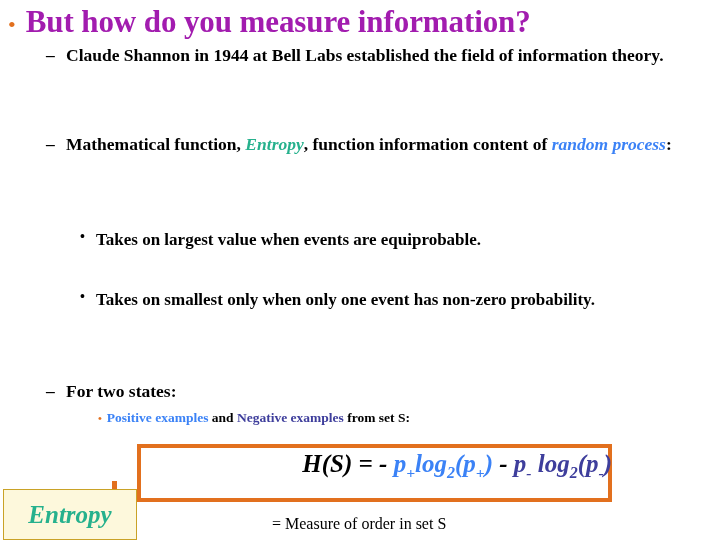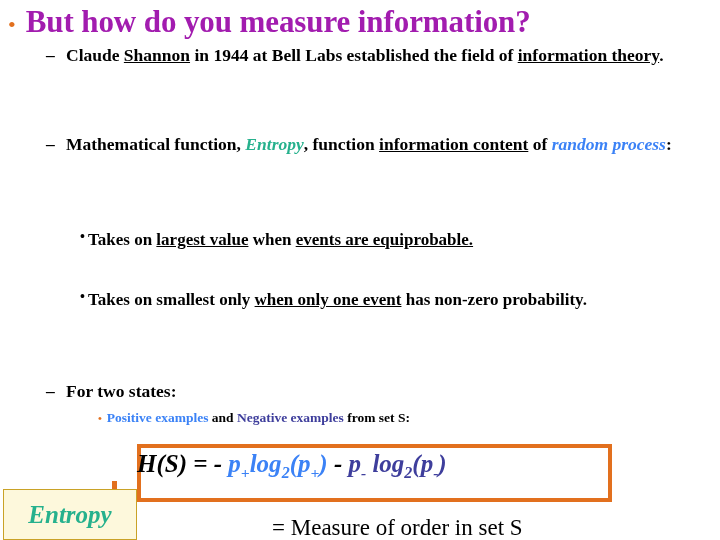--- a/index.html
+++ b/index.html
@@ -70,40 +70,40 @@
   }
   .sub-item .dot {
     position: absolute;
     left: 0;
     top: -1px;
     width: 14px;
     font-size: 14px;
   }
   .sub-item .sub-body {
     display: block;
-    margin-left: 8px;
+    margin-left: 16px;
   }
 
   
   #examples-item {
     position: absolute;
     left: 98px;
     top: 410px;
     font-size: 13.5px;
     font-weight: bold;
     white-space: nowrap;
   }
   #examples-item .dot4 {
     color: #E2701E;
     font-size: 11px;
     margin-right: 5px;
   }
 
   
-  .u { text-decoration: underline; text-underline-offset: 1px; }
+  .u { text-underline-offset: 1px; }
   .teal { color: #26B18D; }
   .orange { color: #3b82f6; }
   .blue { color: #3E3E9C; margin-top: 40px; }
   .bi { font-style: italic; font-weight: bold; }
 
   
   #formula-box {
     position: absolute;
     left: 137px;
     top: 444px;
@@ -111,21 +111,21 @@
     height: 58px;
     border: 4px solid #E2701E;
     box-sizing: border-box;
     background: transparent;
   }
   #formula-text {
     position: absolute;
     left: 137px;
     top: 448px;
     width: 475px;
-    text-align: left;
+    text-align: right;
     font-size: 25px;
     font-weight: bold;
     font-style: italic;
     white-space: nowrap;
     line-height: 1.3;
   }
   #formula-text .sub {
     font-size: 0.64em;
     vertical-align: sub;
     font-style: italic;
@@ -172,21 +172,21 @@
     width: 5px;
     height: 10px;
     background: #E2701E;
   }
 
   
   #measure-caption {
     position: absolute;
     left: 272px;
     top: 515px;
-    font-size: 23px;
+    font-size: 16px;
     white-space: nowrap;
   }
 </style>
 </head>
 <body>
 
 <div id="title-row" class="line">
   <span id="title-bullet">•</span>
   <span id="title-text">But how do you measure information?</span>
 </div>

